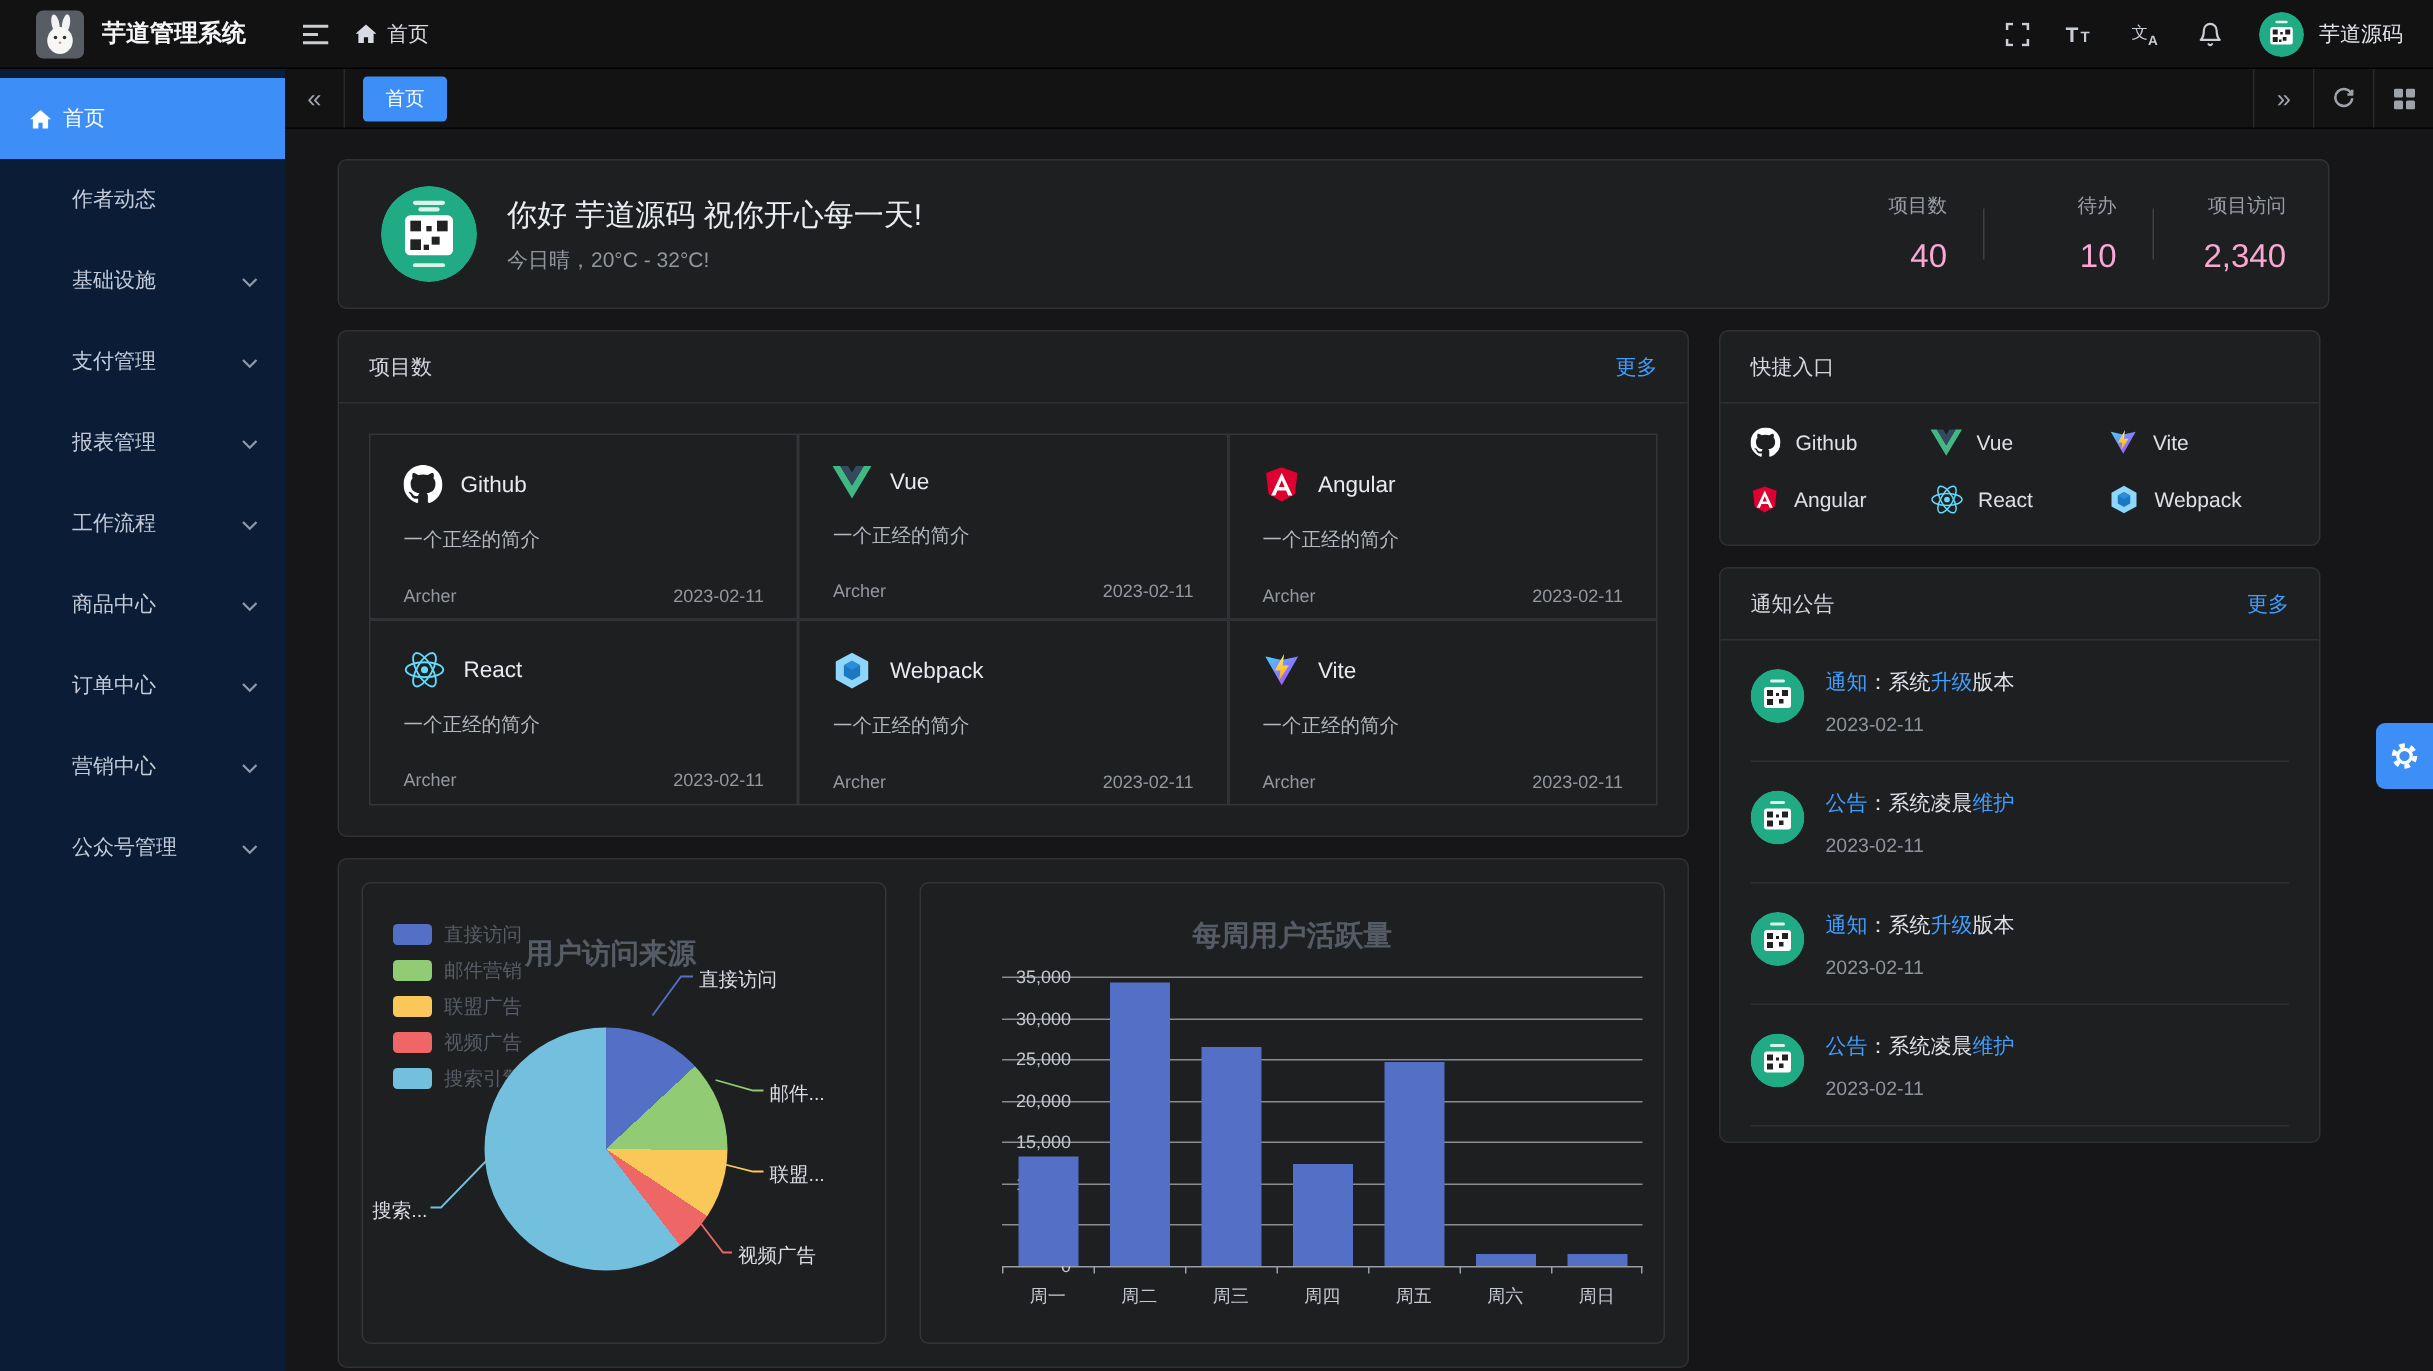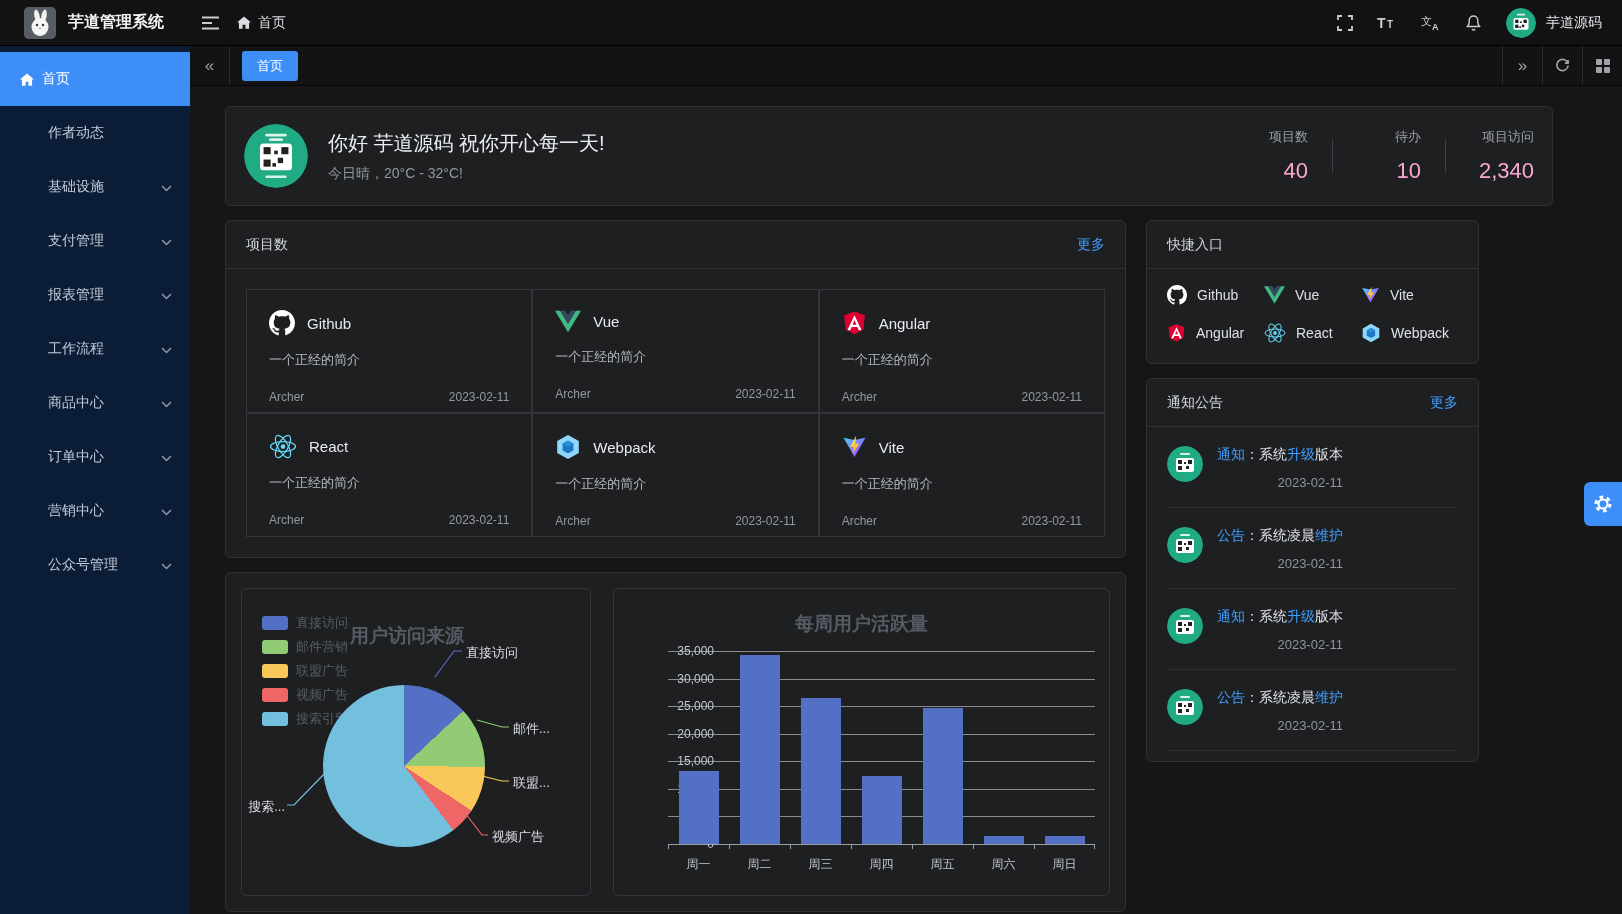--- a/index.html
+++ b/index.html
@@ -36,34 +36,34 @@
   .tab-nav.r { border-left:1px solid #28292c; }
   .tabs { flex:1; display:flex; align-items:center; padding-left:12px; gap:6px; }
   .tab { background:#3e8ef7; color:#fff; font-size:13px; padding:6px 15px; border-radius:3px; cursor:pointer; }
 
   
   .content { flex:1; position:relative; background:#161618; padding:20px 0 0 35px; overflow:hidden; }
   .card { background:#1e1f21; border:1px solid #2f3134; border-radius:6px; }
   .card-head { height:48px; display:flex; align-items:center; justify-content:space-between; padding:0 20px; border-bottom:1px solid #2f3134; font-size:14px; color:#d3d6dc; }
   .link { color:#409eff; cursor:pointer; font-size:14px; }
 
-  .greeting { width:1328px; height:100px; display:flex; align-items:center; padding:0 18px; margin-bottom:14px; }
+  .greeting { width:1328px; height:100px; display:flex; align-items:center; padding:0 28px; margin-bottom:14px; }
   .avatar-lg { width:64px; height:64px; border-radius:50%; overflow:hidden; flex:0 0 auto; }
   .greet-text { margin-left:20px; }
   .greet-title { font-size:20px; color:#eaedf2; }
   .greet-sub { font-size:14px; color:#92969e; margin-top:8px; }
   .stats { margin-left:auto; display:flex; align-items:center; }
   .stat { text-align:right; min-width:64px; }
   .stat-label { font-size:13px; color:#9a9ea6; }
   .stat-value { font-size:22px; color:#f9a8d4; margin-top:12px; }
   .stat-div { width:1px; height:34px; background:#3e4045; margin:0 24px; }
 
   .cols { display:flex; gap:20px; }
   .col-l { width:901px; flex:0 0 auto; }
-  .col-r { width:333px; flex:0 0 auto;text-align:right; }
+  .col-r { width:401px; flex:0 0 auto; }
 
   
   .proj-body { padding:20px; }
   .proj-grid { display:grid; grid-template-columns:repeat(3,1fr); }
   .proj-cell { border:1px solid #333539; padding:20px 22px; height:124px; cursor:pointer; }
   .proj-top { display:flex; align-items:center; gap:12px; }
   .proj-name { font-size:15px; color:#e7eaef; }
   .proj-desc { font-size:13px; color:#b3b7be; margin-top:15px; }
   .proj-foot { display:flex; justify-content:space-between; font-size:12px; color:#94989f; margin-top:21px; }
 

